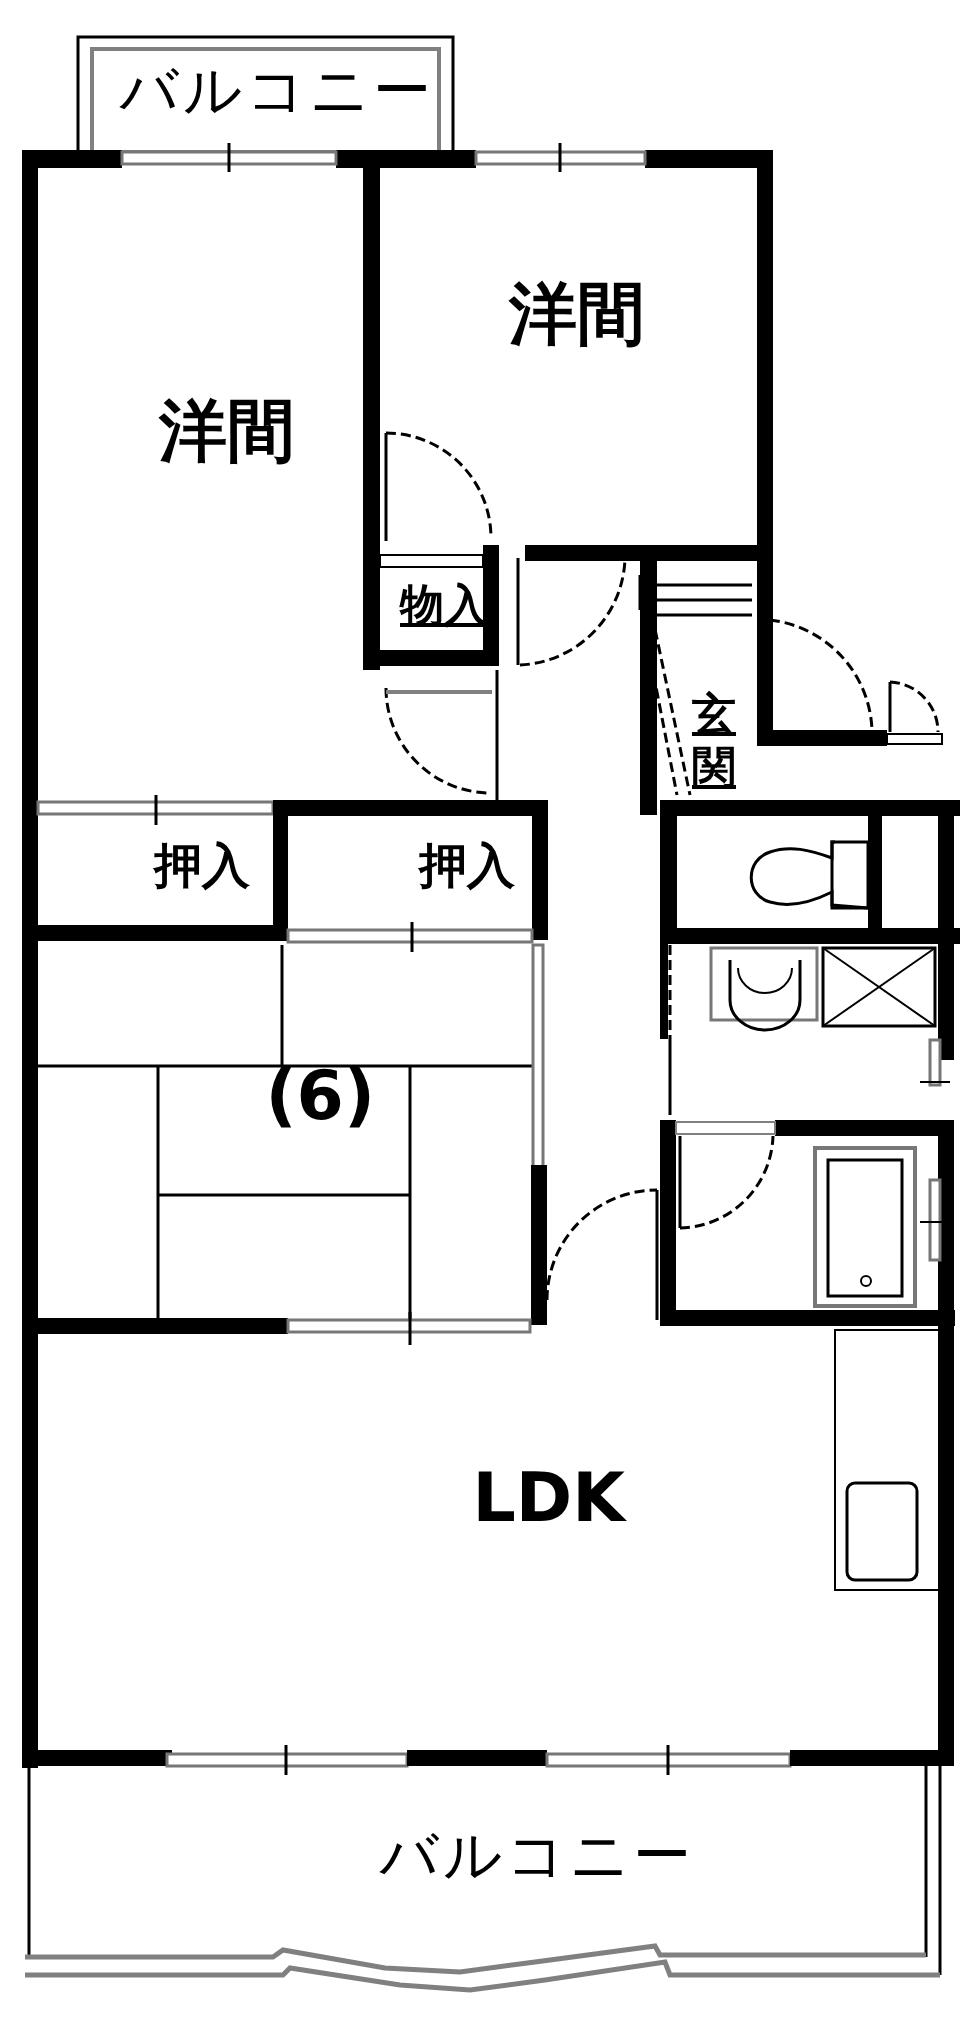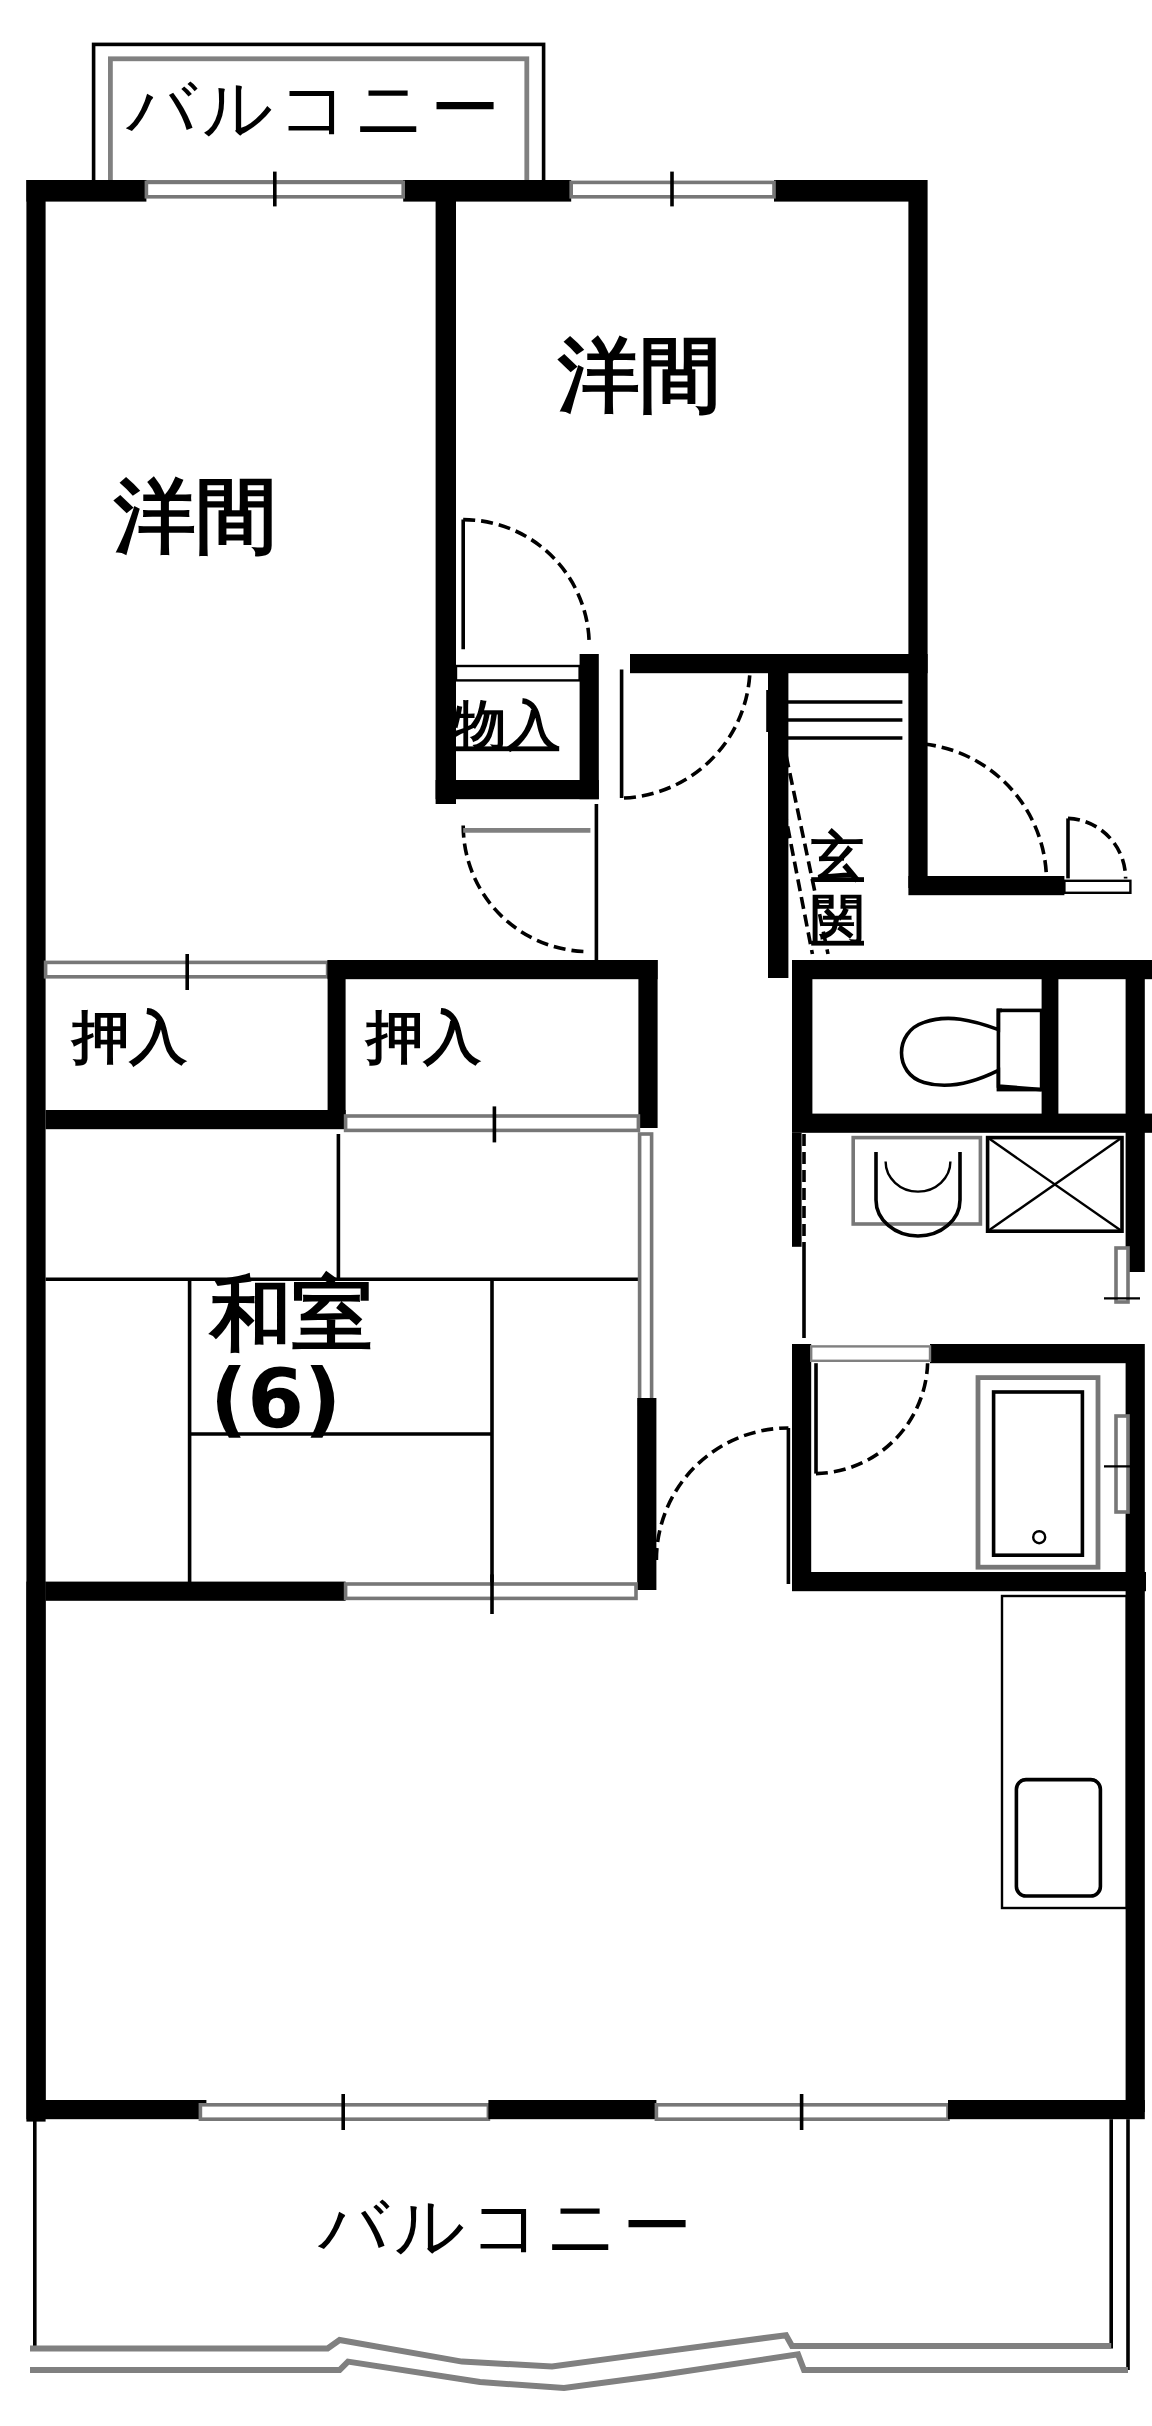--- a/index.html
+++ b/index.html
@@ -4,21 +4,21 @@
 <style>
   html, body { margin: 0; padding: 0; background: #ffffff; }
   body { width: 960px; height: 2022px; overflow: hidden; position: relative; font-family: "DejaVu Sans", sans-serif; }
   #plan { position: absolute; left: 0; top: 0; width: 960px; height: 2022px; }
   .wall { fill: #000; }
   .thin { stroke: #000; stroke-width: 3; fill: none; }
   .gray { stroke: #808080; stroke-width: 4; fill: none; }
   .win { fill: #fff; stroke: #777; stroke-width: 3; }
   .dash { stroke: #000; stroke-width: 3; fill: none; stroke-dasharray: 10 5; }
   .tatami { stroke: #000; stroke-width: 3; fill: none; }
-  .label { position: absolute; color: #000; font-weight: bold; text-align: left; line-height: 1.05; white-space: nowrap; }
+  .label { position: absolute; color: #000; font-weight: bold; text-align: right; line-height: 1.05; white-space: nowrap; }
   .big { font-size: 68px; }
   .mid { font-size: 48px; }
   .small { font-size: 44px; text-decoration: underline; }
   .balc { font-weight: normal; font-size: 58px; letter-spacing: 4px; }
 </style>
 </head>
 <body>
 
 <svg id="plan" viewBox="0 0 960 2022" xmlns="http://www.w3.org/2000/svg">
 
@@ -193,20 +193,20 @@
 </div>
 
 <div class="label small" style="left:378px; top:582px; width:110px;">物入</div>
 
 <div class="label small" style="left:676px; top:688px; width:60px; white-space:normal; line-height:1.2;">玄関</div>
 
 <div class="label mid" style="left:60px; top:840px; width:190px;">押入</div>
 <div class="label mid" style="left:305px; top:840px; width:210px;">押入</div>
 
 <div class="label big" style="left:175px; top:1060px; width:200px;">
-  <div>和室</div>
   <div>(6)</div>
 </div>
 
 <div class="label big" style="left:335px; top:1462px; width:290px;">
+  <div>LDK</div>
 </div>
 
 <div class="label balc" style="left:265px; top:1825px; width:430px;">バルコニー</div>
 
 </body></html>

